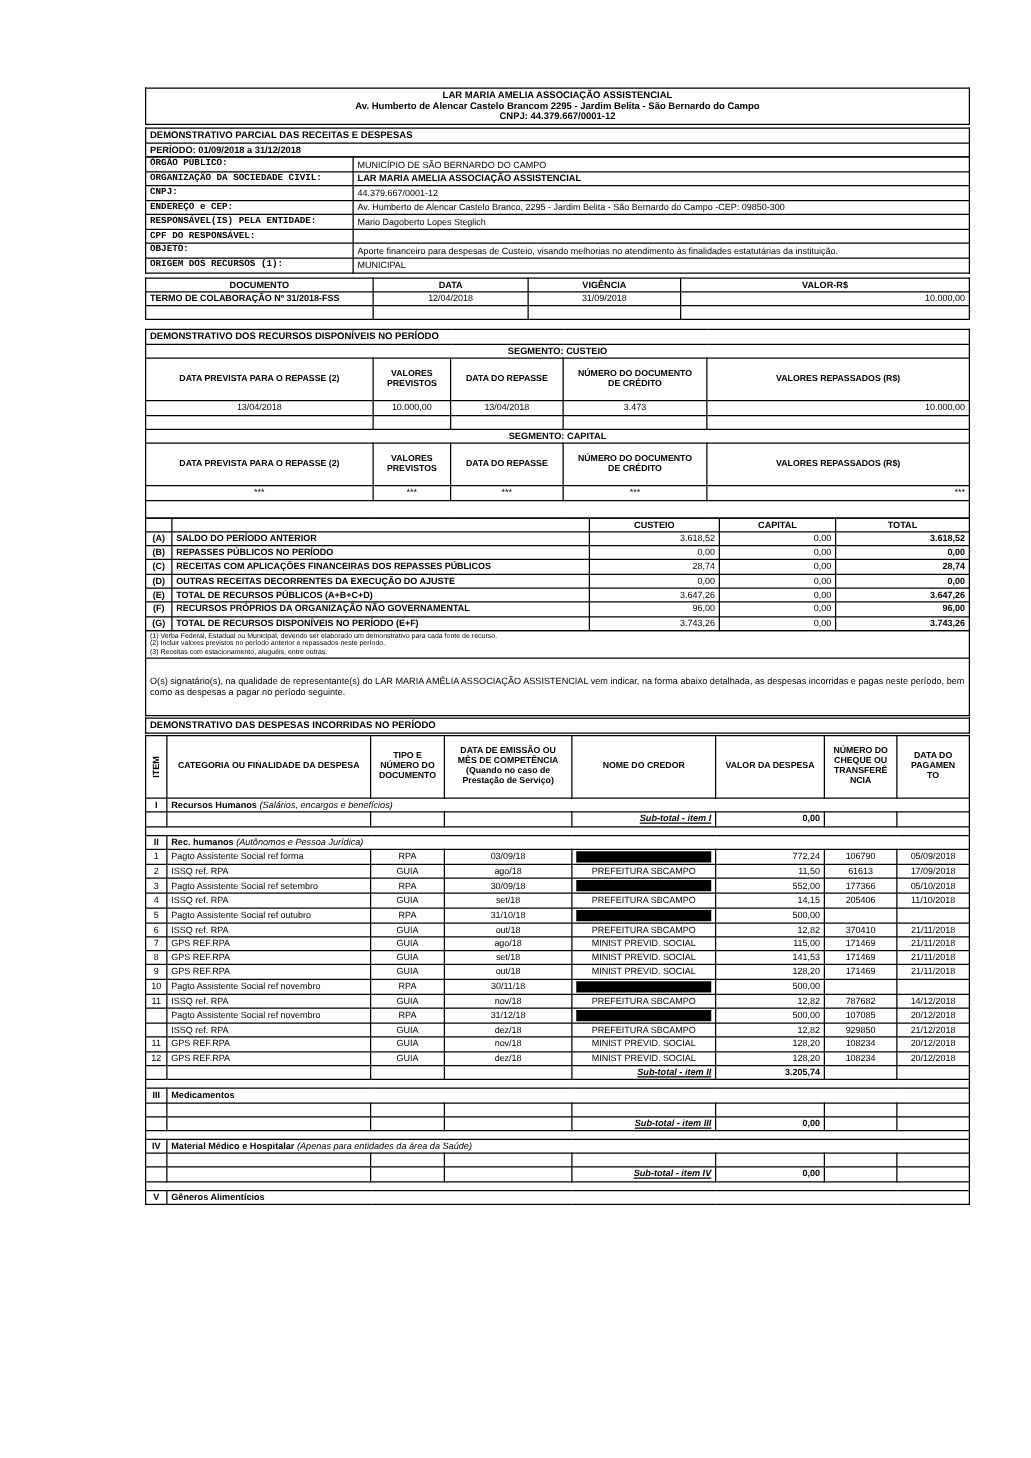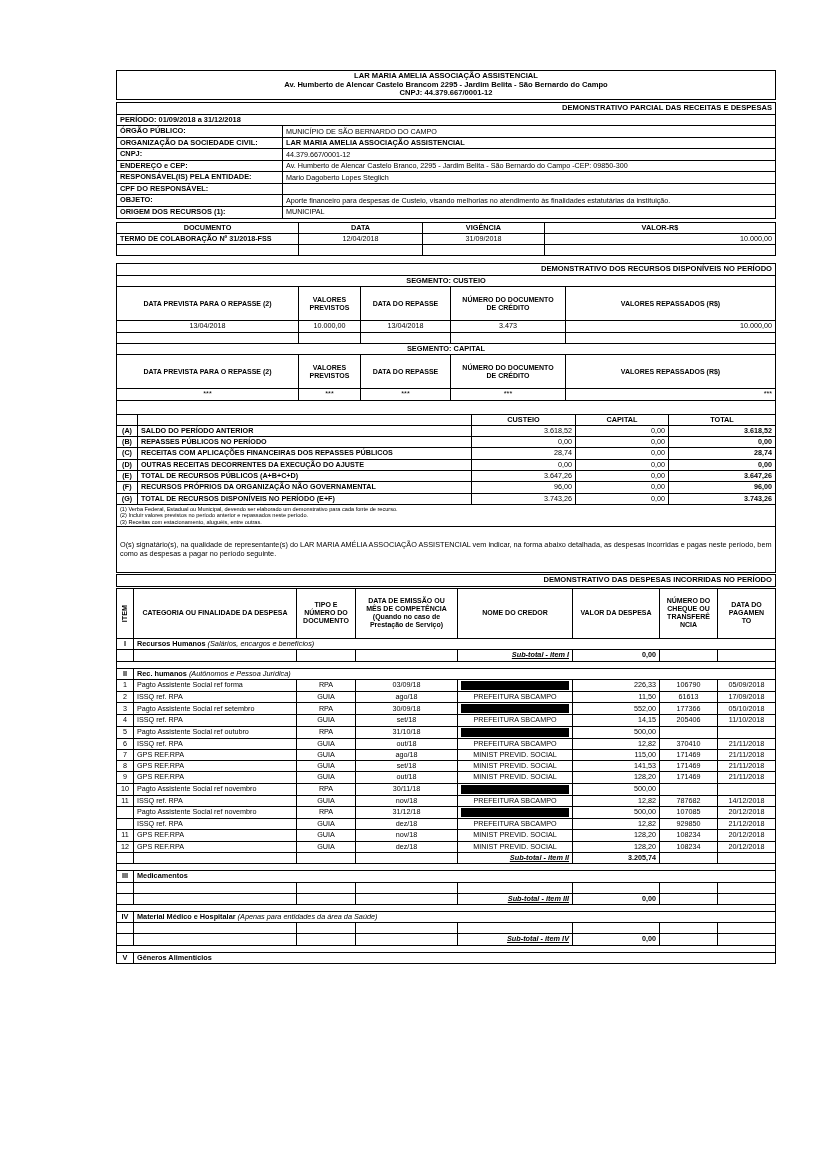--- a/index.html
+++ b/index.html
@@ -53,34 +53,35 @@
 
   
   .titleblk {
     text-align: center;
     font-weight: bold;
     font-size: 7.6px;
     line-height: 1.45;
     padding: 5px 2px 5px 2px;
   }
   .bandtitle {
-    text-align: right;
+    text-align: left;
     font-weight: bold;
     font-size: 7.6px;
     padding: 2.5px 2px;
   }
   .periodline {
     font-weight: bold;
     font-size: 7.4px;
     padding: 2.5px 2px;
   }
   .lbl {
     font-weight: bold;
     font-size: 7.4px;
     white-space: nowrap;
+    font-family: Liberation Mono, monospace;
   }
   .val {
     font-size: 7.2px;
     white-space: nowrap;
   }
   .val.b { font-weight: bold; font-size: 7.4px; }
 
   .hdr {
     font-weight: bold;
     text-align: center;
@@ -499,21 +500,21 @@
     </tr>
 
     <tr>
       <td class="cellv c">1</td>
       <td class="cellv">Pagto Assistente Social ref  forma</td>
       <td class="cellv c">RPA</td>
       <td class="cellv c">03/09/18</td>
       <td class="cellv c">
               <span class="redact"></span>
             </td>
-      <td class="cellv r">226,33</td>
+      <td class="cellv r">772,24</td>
       <td class="cellv c">106790</td>
       <td class="cellv c">05/09/2018</td>
     </tr>
     <tr>
       <td class="cellv c">2</td>
       <td class="cellv">ISSQ ref. RPA</td>
       <td class="cellv c">GUIA</td>
       <td class="cellv c">ago/18</td>
       <td class="cellv c">PREFEITURA SBCAMPO</td>
       <td class="cellv r">11,50</td>

